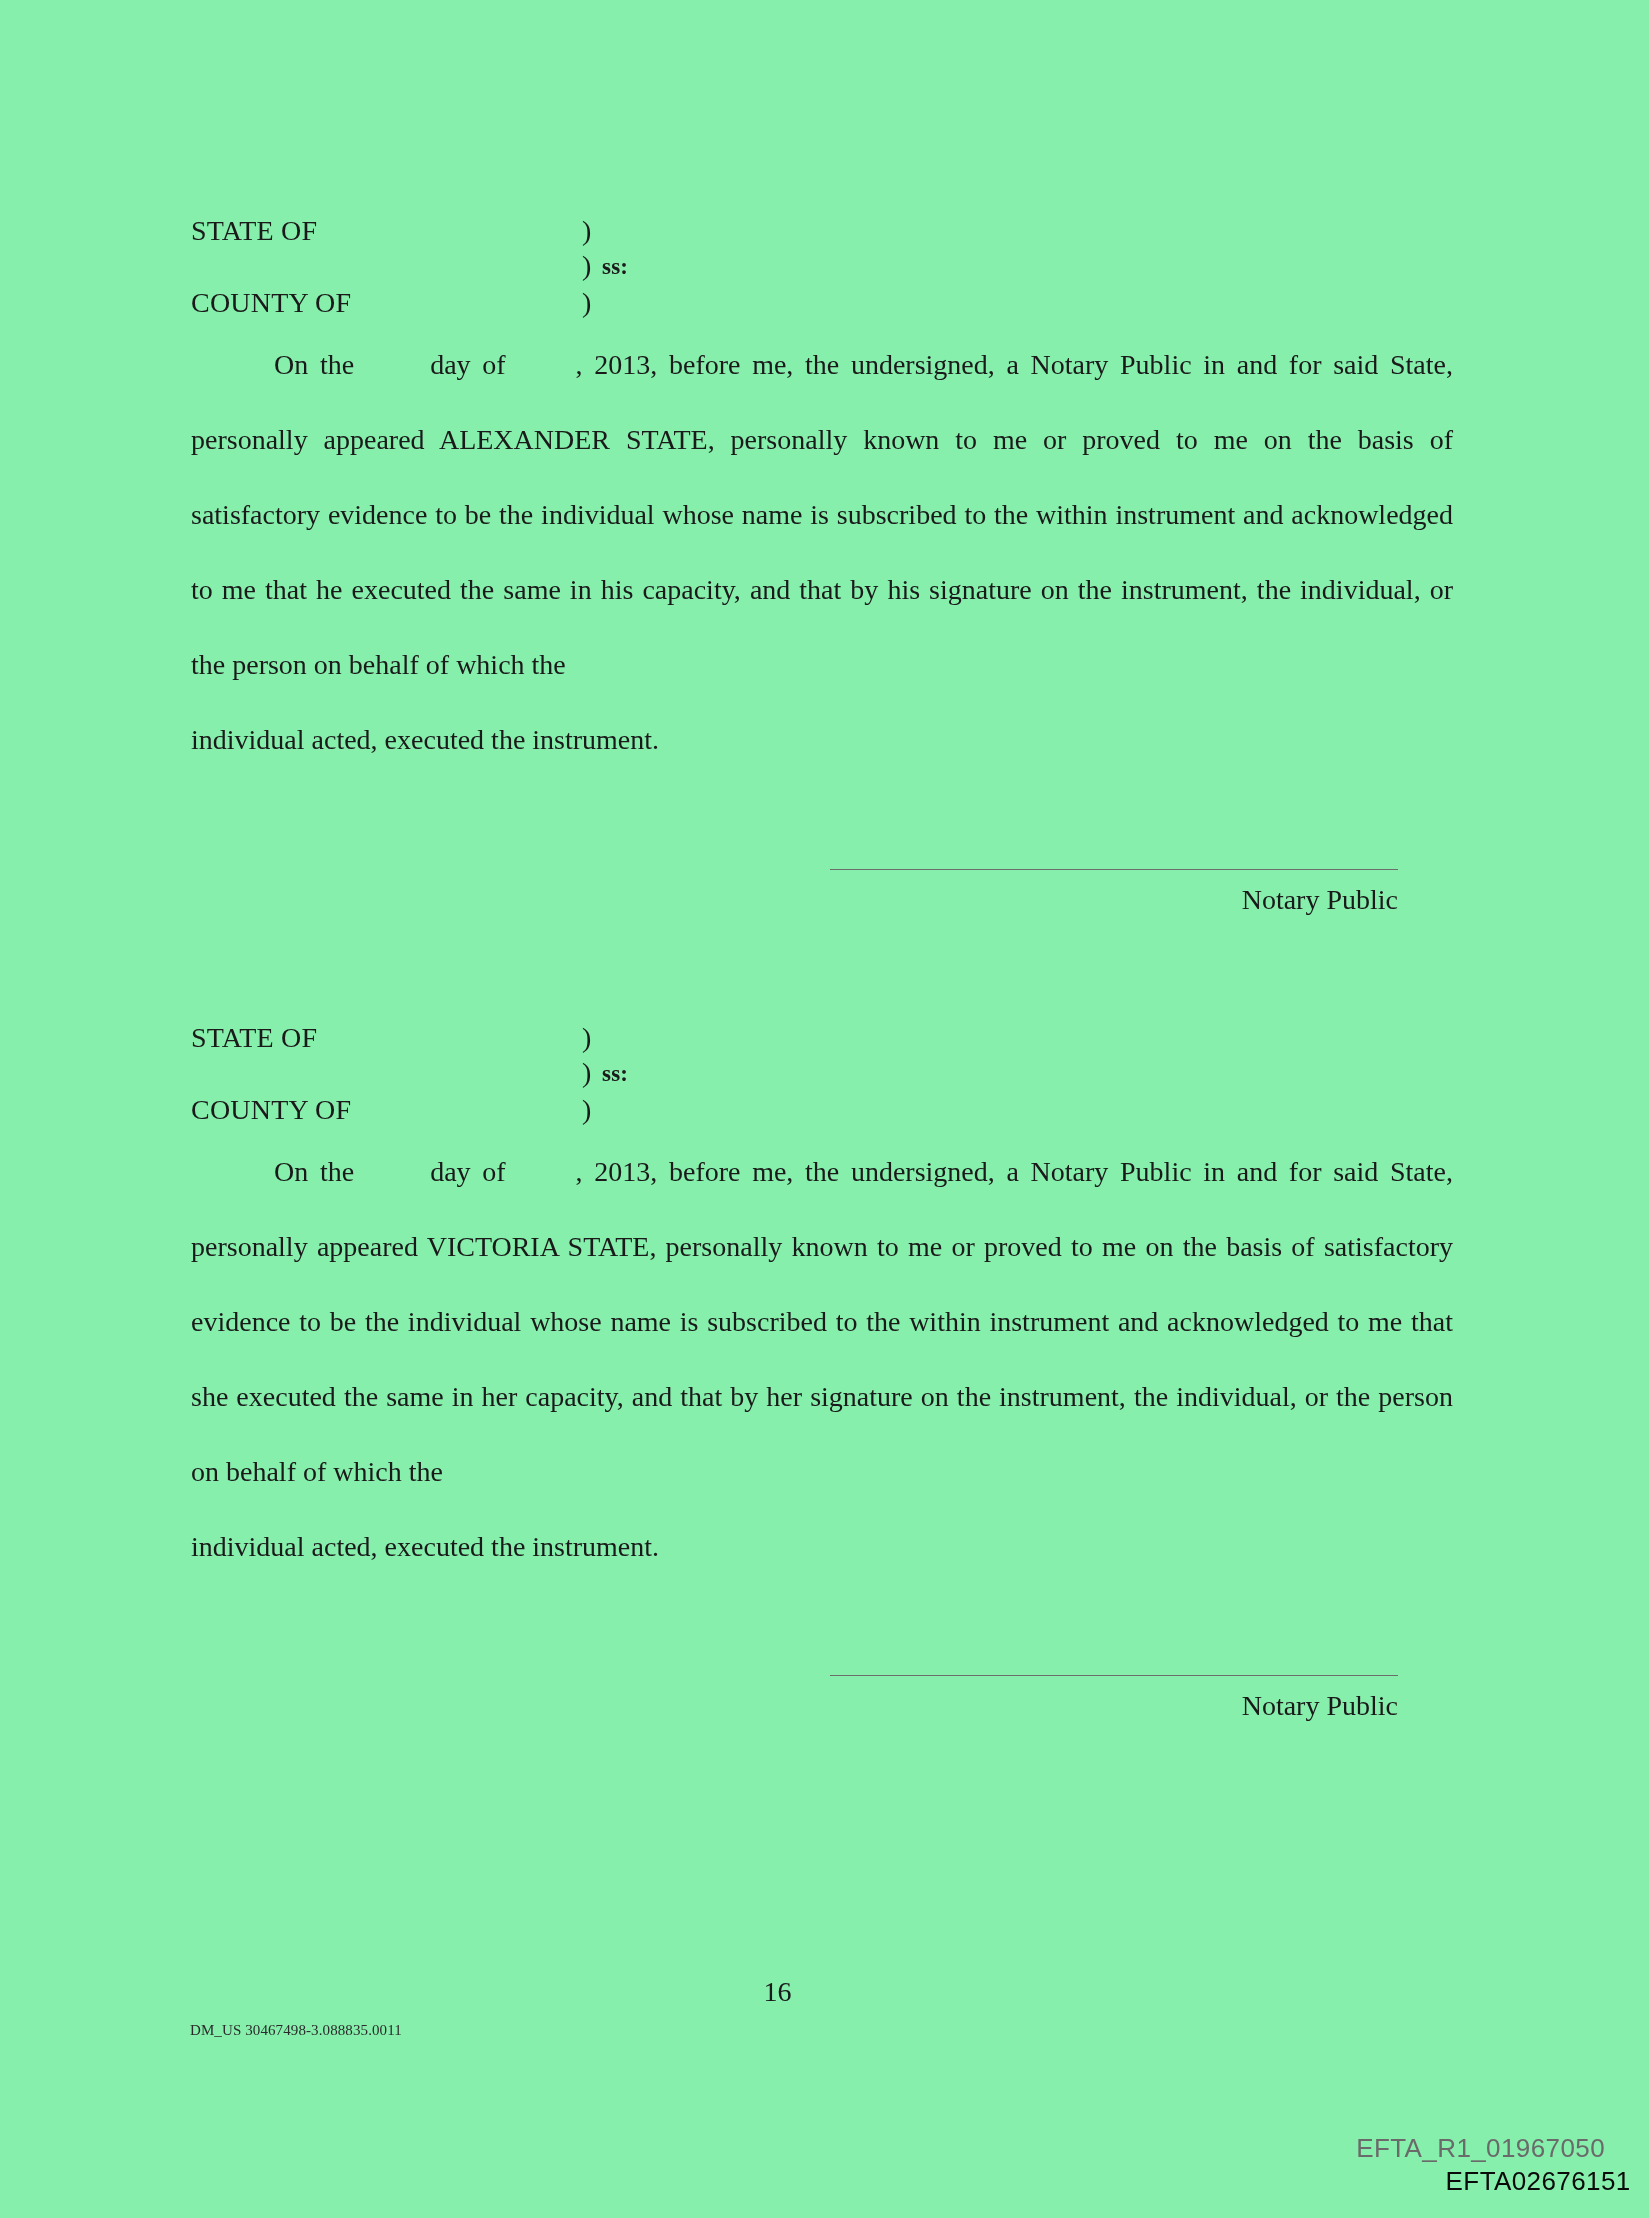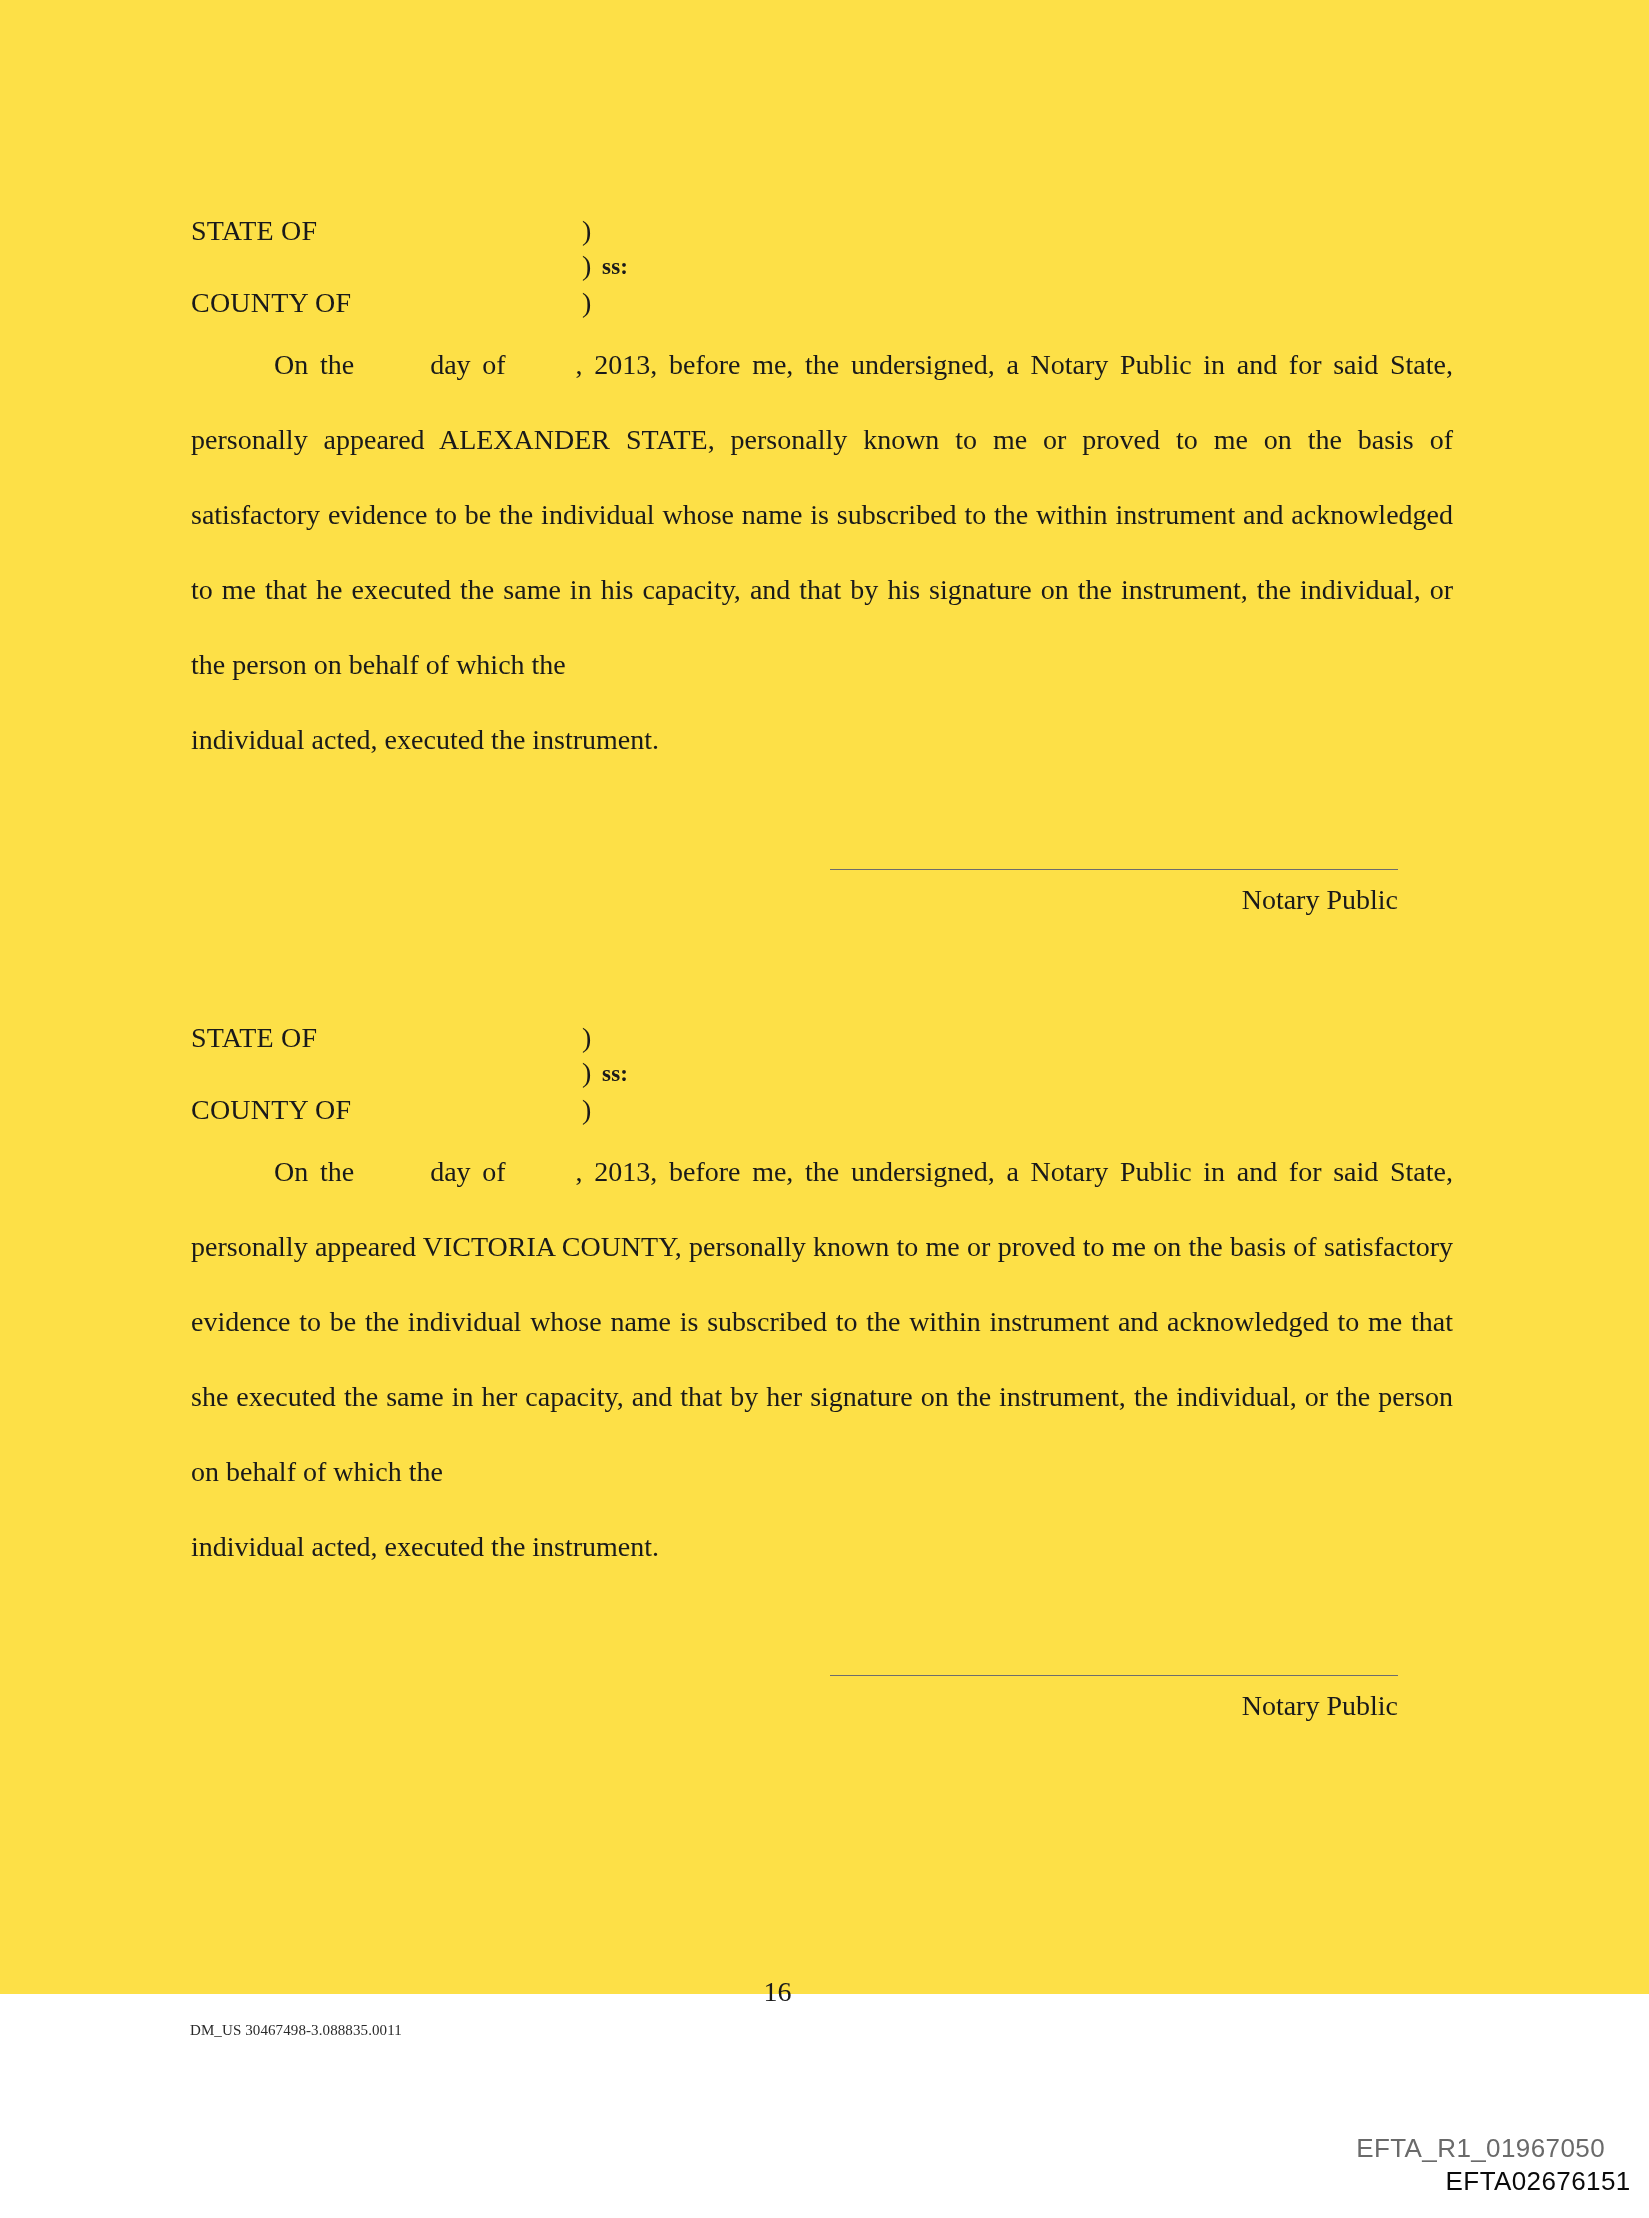--- a/index.html
+++ b/index.html
@@ -14,22 +14,22 @@
     font-family: "Liberation Serif", "DejaVu Serif", serif;
     color: #1a1a1a;
     overflow: hidden;
   }
 
   .page {
     position: absolute;
     top: 0;
     left: 0;
     width: 1650px;
-    height: 1994px;
-    background: #fde047;
+    height: 2218px;
+    background: #86efac;
   }
 
   
   .ack-block {
     position: absolute;
     left: 191px;
     width: 1262px;
   }
   .ack-block.first  { top: 215px; }
   .ack-block.second { top: 1022px; }
@@ -190,21 +190,21 @@
       <span class="venue-label state">STATE OF</span>
       <span class="venue-label county">COUNTY OF</span>
       <span class="venue-paren p1">)</span>
       <span class="venue-paren p2">)</span>
       <span class="venue-paren p3">)</span>
       <span class="venue-ss">ss:</span>
     </div>
 
     <p class="ack-body">
       <span class="lead-indent"></span><span>On the</span><span class="gap-day"></span><span>day of</span><span class="gap-month"></span><span>, 2013, before me, the undersigned, a Notary Public in and for said State, personally appeared</span>
-      <span>VICTORIA COUNTY</span><span>, personally known to me or proved to me on the basis of satisfactory evidence to be the individual whose name is subscribed to the within instrument and acknowledged to me that she executed the same in her capacity, and that by her signature on the instrument, the individual, or the person on behalf of which the</span>
+      <span>VICTORIA STATE</span><span>, personally known to me or proved to me on the basis of satisfactory evidence to be the individual whose name is subscribed to the within instrument and acknowledged to me that she executed the same in her capacity, and that by her signature on the instrument, the individual, or the person on behalf of which the</span>
       <span class="last-line">individual acted, executed the instrument.</span>
     </p>
   </div>
 
   <div class="signature-area second">
     <div class="sig-rule"></div>
     <div class="sig-caption">Notary Public</div>
   </div>
 
   <div class="page-number">16</div>

